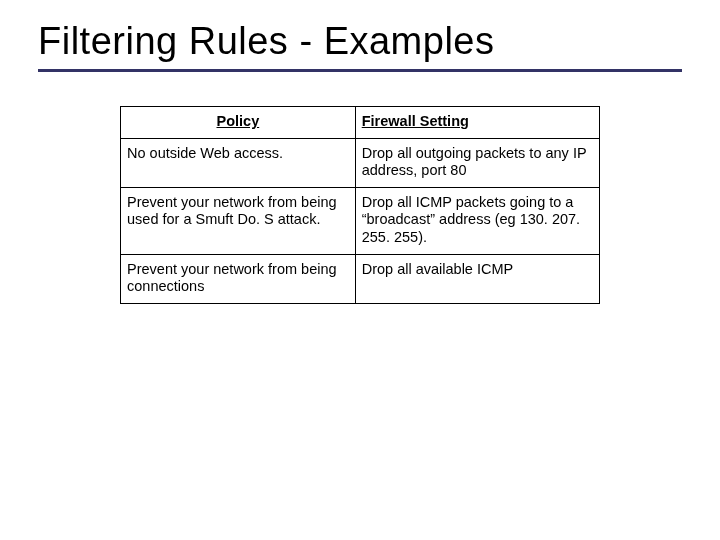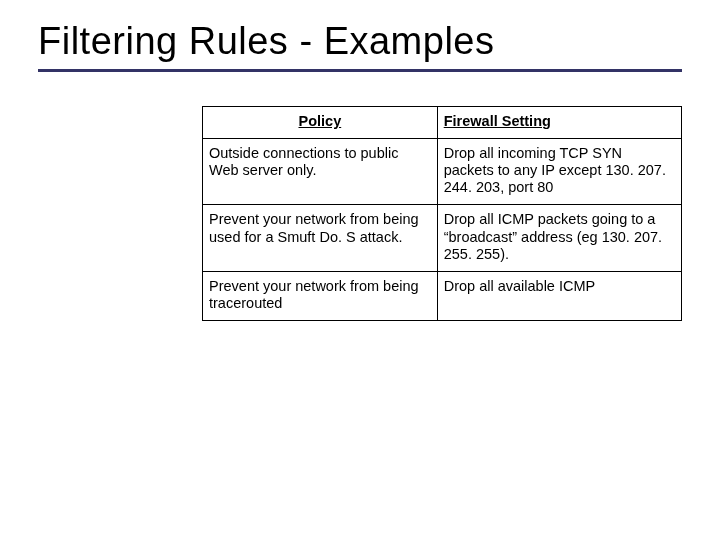--- a/index.html
+++ b/index.html
@@ -20,21 +20,21 @@
       font-size: 38px;
       font-weight: 400;
       color: #000;
       padding-bottom: 6px;
       border-bottom: 3px solid #333366;
       margin-bottom: 34px;
       letter-spacing: 0.5px;
     }
     .table-wrap {
       display: flex;
-      justify-content: flex-end;
+      justify-content: center;
     }
     table {
       border-collapse: collapse;
       width: 480px;
       font-family: "Comic Sans MS", "Comic Sans", cursive, sans-serif;
     }
     th, td {
       border: 1.5px solid #000;
       vertical-align: top;
       font-size: 14.5px;
@@ -60,27 +60,27 @@
   <div class="table-wrap">
     <table>
       <thead>
         <tr>
           <th class="policy">Policy</th>
           <th class="setting">Firewall Setting</th>
         </tr>
       </thead>
       <tbody>
         <tr>
-          <td class="policy-col">Outside connections to public Web server only.</td>
-          <td class="setting-col">Drop all incoming TCP SYN packets to any IP except 130. 207. 244. 203, port 80</td>
+          <td class="policy-col">No outside Web access.</td>
+          <td class="setting-col">Drop all outgoing packets to any IP address, port 80</td>
         </tr>
         <tr>
           <td class="policy-col">Prevent your network from being used for a Smuft Do. S attack.</td>
           <td class="setting-col">Drop all ICMP packets going to a “broadcast” address (eg 130. 207. 255. 255).</td>
         </tr>
         <tr>
-          <td class="policy-col">Prevent your network from being tracerouted</td>
+          <td class="policy-col">Prevent your network from being connections</td>
           <td class="setting-col">Drop all available ICMP</td>
         </tr>
       </tbody>
     </table>
   </div>
 </div>
 
 </body></html>

